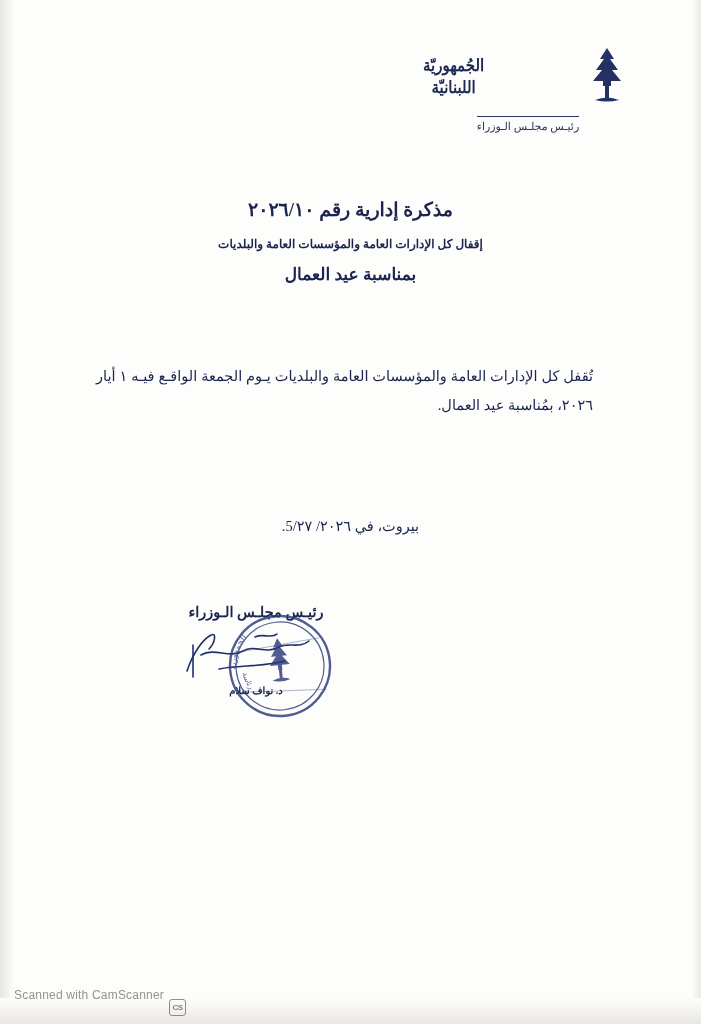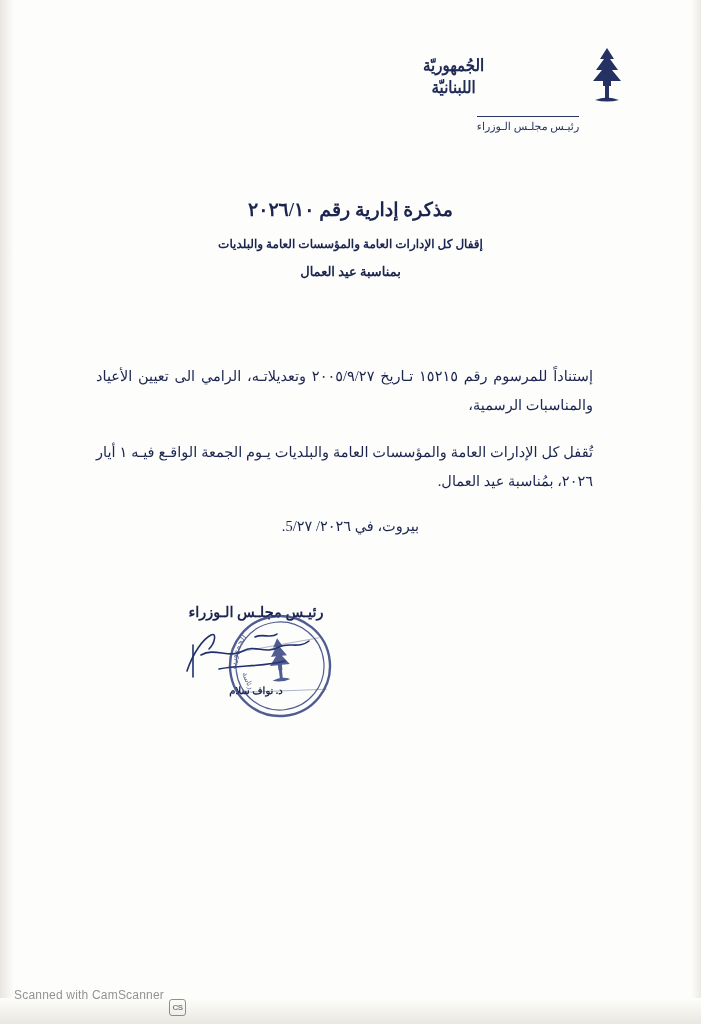--- a/index.html
+++ b/index.html
@@ -100,21 +100,21 @@
     letter-spacing: 0.5px;
     margin-bottom: 16px;
   }
   .doc-title-1 {
     font-size: 12px;
     font-weight: 700;
     color: #1b2550;
     margin-bottom: 12px;
   }
   .doc-title-2 {
-    font-size: 13px;
+    font-size: 17px;
     font-weight: 700;
     color: #1b2550;
   }
 
   
   .body-block {
     position: absolute;
     top: 362px;
     right: 108px;
     left: 96px;
@@ -237,21 +237,20 @@
     <div class="letterhead-sub">رئيـس مجلـس الـوزراء</div>
   </div>
 
   <div class="title-block">
     <div class="doc-number">مذكرة إدارية رقم ٢٠٢٦/١٠</div>
     <div class="doc-title-1">إقفال كل الإدارات العامة والمؤسسات العامة والبلديات</div>
     <div class="doc-title-2">بمناسبة عيد العمال</div>
   </div>
 
   <div class="body-block">
-    <div class="para">إستناداً للمرسوم رقم ١٥٢١٥ تـاريخ ٢٠٠٥/٩/٢٧ وتعديلاتـه، الرامي الى تعيين الأعياد والمناسبات الرسمية،</div>
     <div class="para">تُقفل كل الإدارات العامة والمؤسسات العامة والبلديات يـوم الجمعة الواقـع فيـه ١ أيار ٢٠٢٦، بمُناسبة عيد العمال.</div>
   </div>
 
   <div class="place-date">بيروت، في ٢٠٢٦/ 5/٢٧.</div>
 
   <div class="signature-block">
     <div class="sig-title">رئيـس مجلـس الـوزراء</div>
     <div class="sig-mark">
       <svg width="190" height="58" viewBox="0 0 190 58">
         <g fill="none" stroke="#20306b" stroke-width="1.6" stroke-linecap="round">

